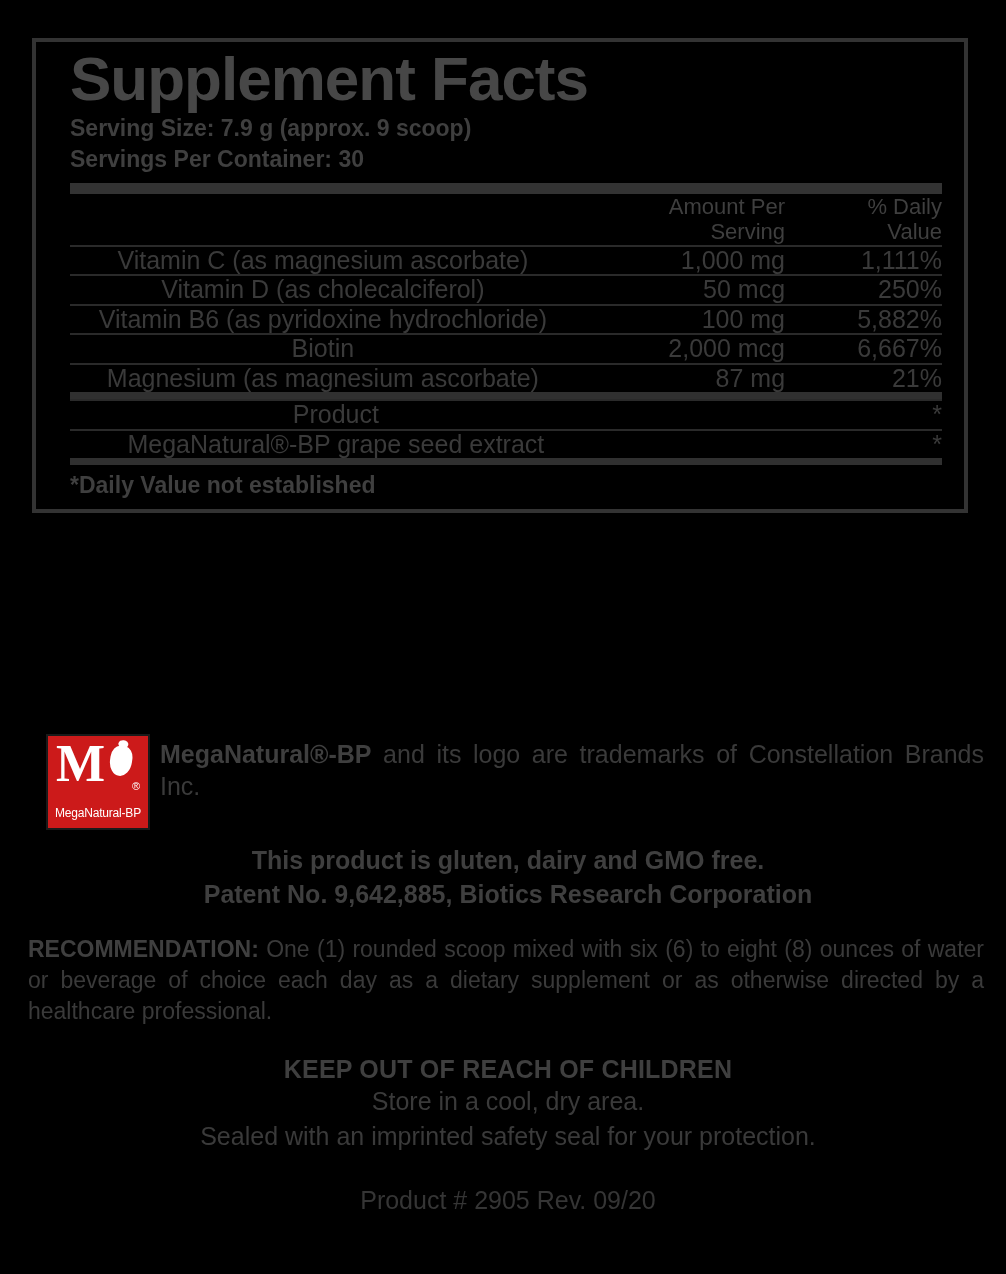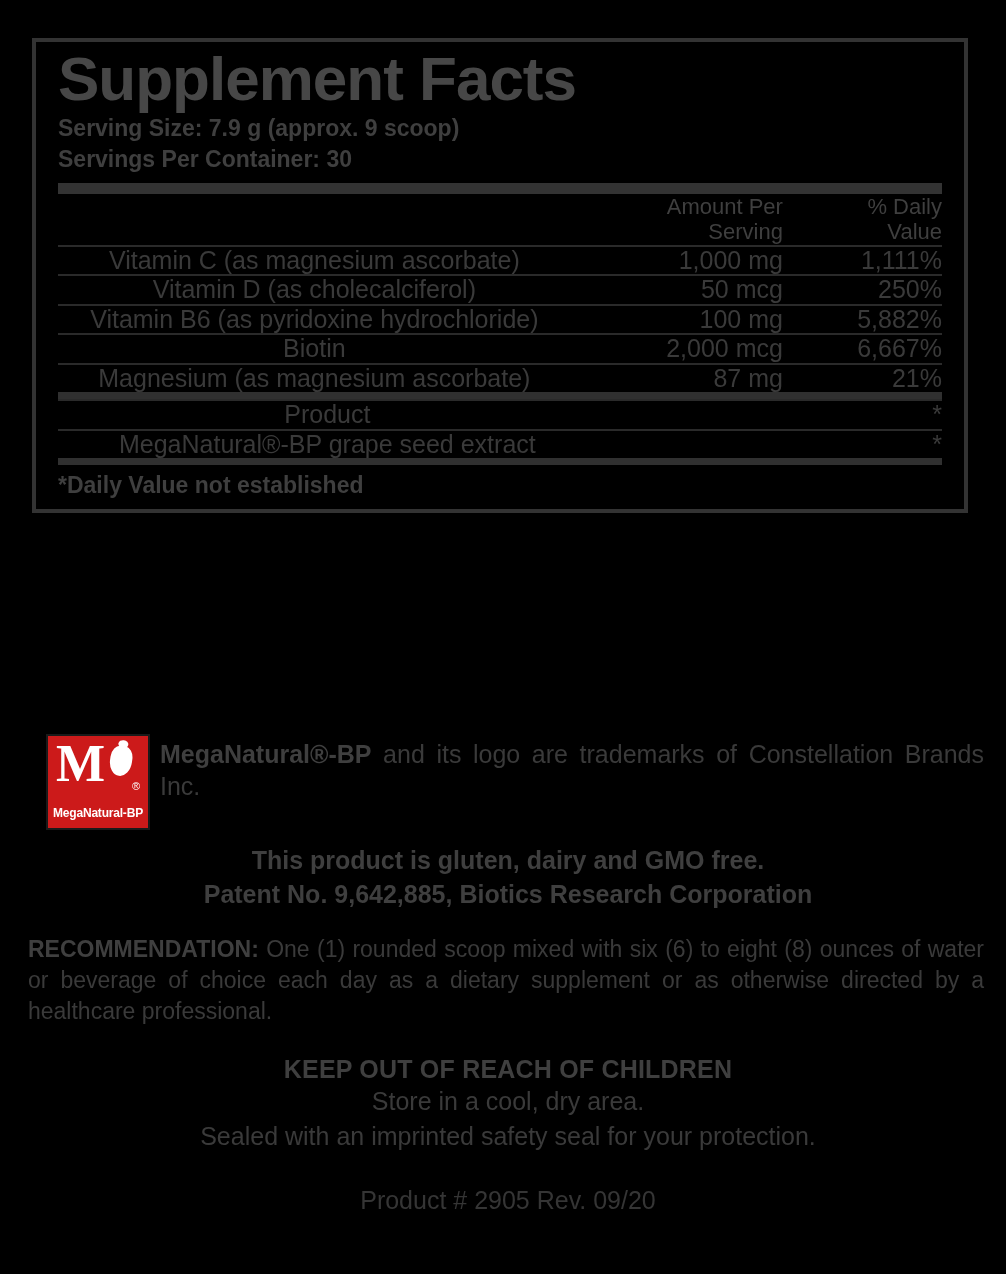--- a/index.html
+++ b/index.html
@@ -23,21 +23,21 @@
   }
 
   
   .sf-panel {
     position: absolute;
     left: 32px;
     top: 38px;
     width: 936px;
     box-sizing: border-box;
     border: 4px solid #333333;
-    padding: 4px 22px 10px 22px;
+    padding: 4px 22px 10px 34px;
   }
 
   .sf-title {
     font-size: 62px;
     font-weight: bold;
     letter-spacing: -1px;
     color: #474747;
     line-height: 1.05;
     margin: 0 0 2px 0;
     font-family: "Liberation Sans", sans-serif;
@@ -169,21 +169,21 @@
     font-size: 11px;
     color: #ffffff;
   }
   .mn-logo .mn-word {
     position: absolute;
     left: 0;
     right: 0;
     bottom: 8px;
     text-align: center;
     font-size: 12px;
-    font-weight: bold;
+    font-weight: normal;
     color: #ffffff;
     letter-spacing: -0.2px;
   }
 
   .tm-text {
     font-size: 25px;
     color: #3a3a3a;
     line-height: 1.28;
     text-align: justify;
     padding-top: 12px;

